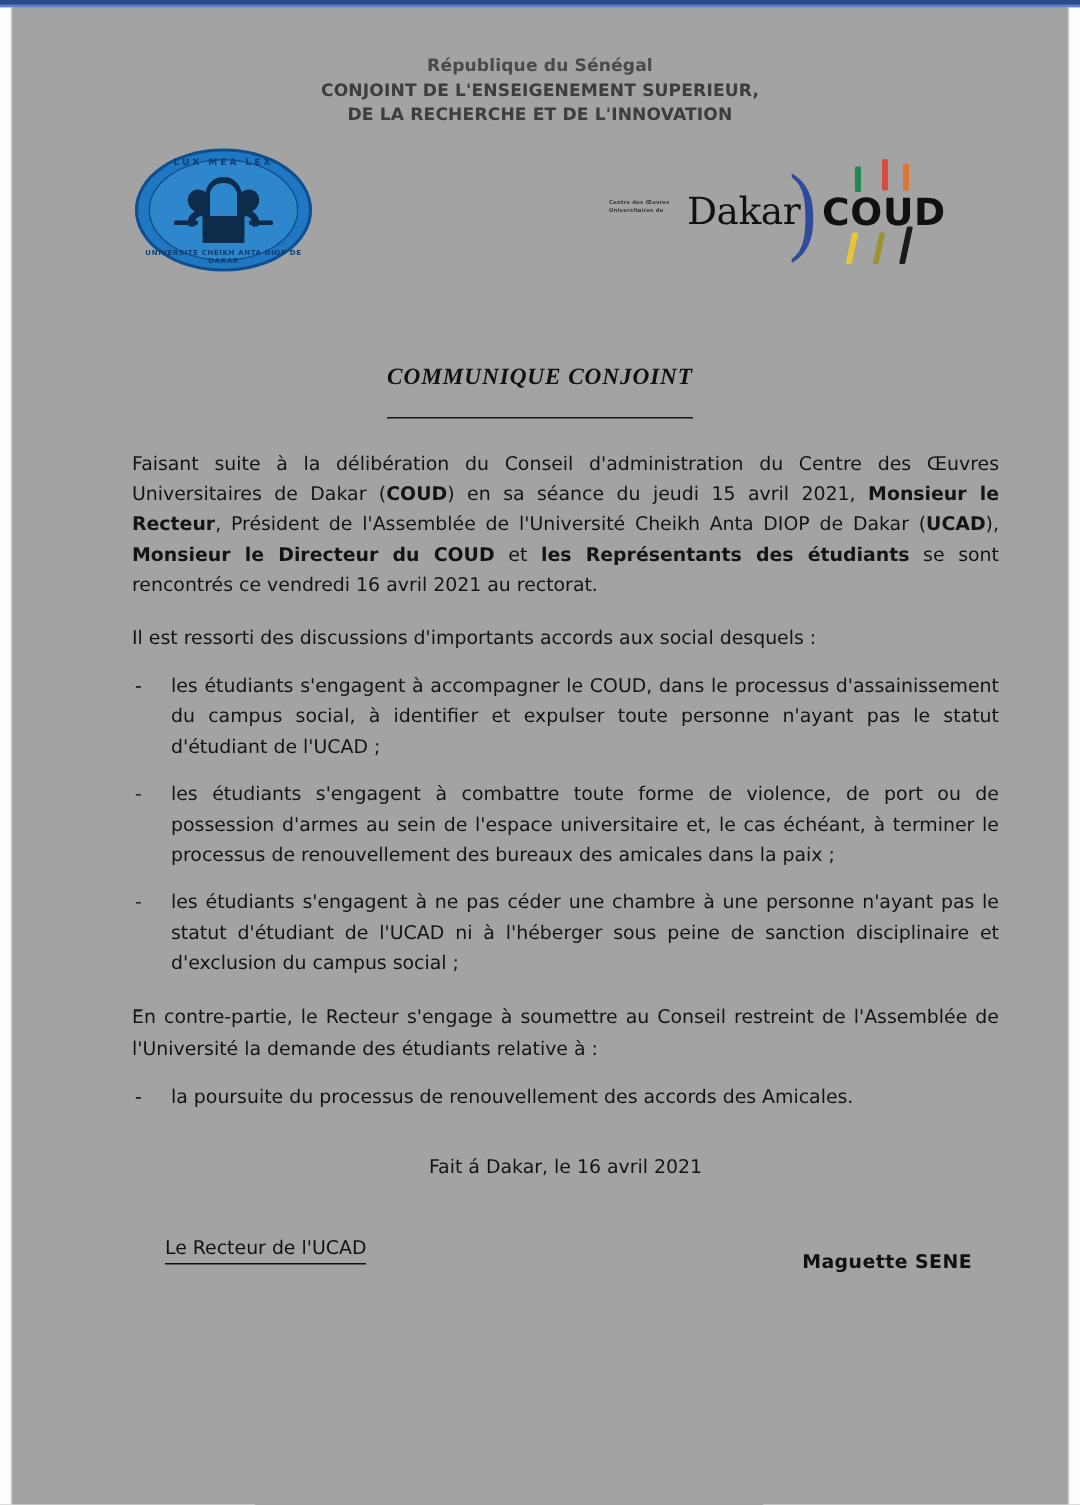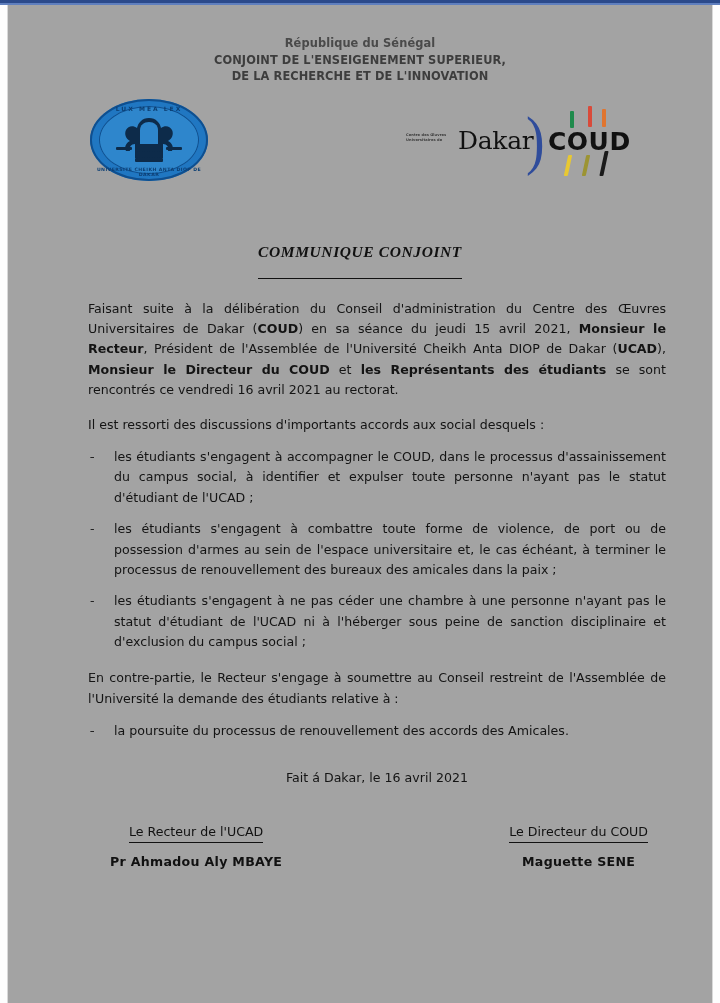--- a/index.html
+++ b/index.html
@@ -281,22 +281,20 @@
     <ul class="bullets compact">
       <li><span class="dash">-</span></li>
       <li><span class="dash">-</span><span>la poursuite du processus de renouvellement des accords des Amicales.</span></li>
     </ul>
 
     <div class="closing">Fait á Dakar, le 16 avril 2021</div>
 
     <div class="signatures">
       <div class="sig">
         <span class="role">Le Recteur de l'UCAD</span>
-        <span class="name">Pr Ahmadou Aly MBAYE</span>
       </div>
       <div class="sig">
-        <span class="role">Le Directeur du COUD</span>
         <span class="name">Maguette SENE</span>
       </div>
     </div>
 
   </div>
 </div>
 
 </body></html>

